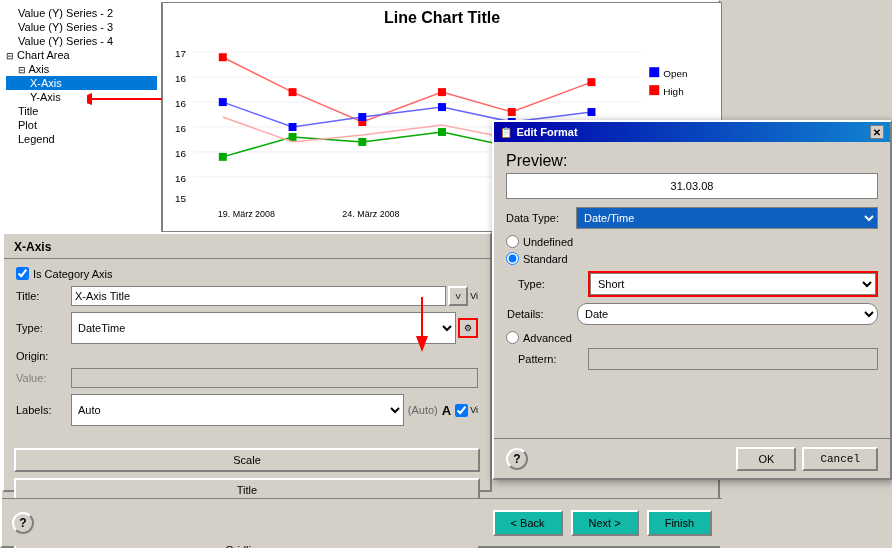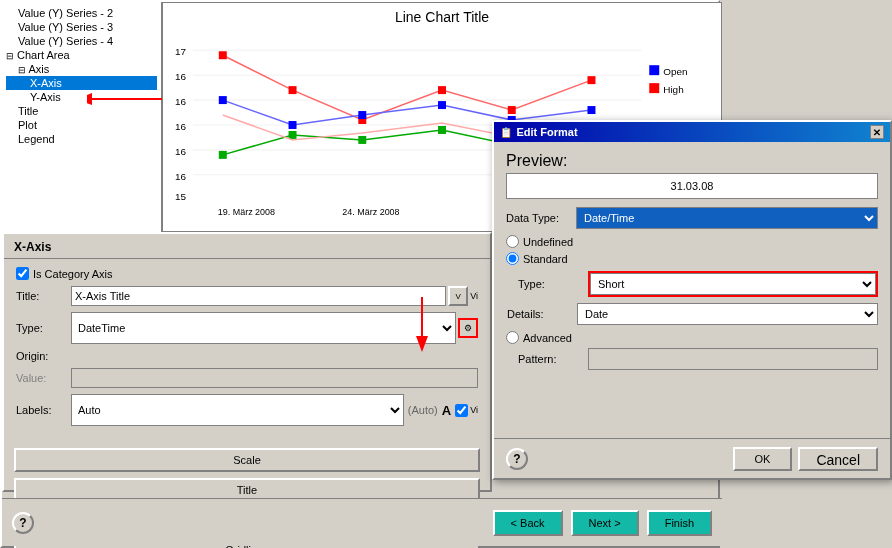--- a/index.html
+++ b/index.html
@@ -62,22 +62,22 @@
       position: absolute;
       left: 160px; top: 0;
       width: 560px;
       height: 230px;
       background: #ffffff;
       border: 1px solid #808080;
     }
 
     .chart-title {
       text-align: center;
-      font-size: 14px;
-      font-weight: normal;
+      font-size: 16px;
+      font-weight: bold;
       padding-top: 6px;
     }
 
     
     .xaxis-panel {
       position: absolute;
       left: 0; top: 230px;
       width: 490px;
       height: 260px;
       background: #d4d0c8;
@@ -387,23 +387,24 @@
 
     .dialog-cancel-btn {
       padding: 3px 16px;
       height: 24px;
       background: #d4d0c8;
       border: 2px solid;
       border-top-color: #ffffff;
       border-left-color: #ffffff;
       border-right-color: #808080;
       border-bottom-color: #808080;
-      font-size: 14px;
+      font-size: 11px;
       cursor: pointer;
       margin-left: 6px;
+      font-family: Liberation Mono, monospace;
     }
 
     
     .chart-svg {
       width: 100%;
       height: 195px;
     }
 
     .auto-text {
       font-size: 11px;
@@ -644,21 +645,21 @@
       <div class="dialog-select-wrapper" style="border: 2px solid red; flex:1;">
         <select style="width:100%;">
           <option>Short</option>
         </select>
       </div>
     </div>
 
     <div class="dialog-row" style="margin-left:1px;">
       <span class="dialog-label">Details:</span>
       <div class="dialog-select-wrapper" style="flex:1;">
-        <select style="width:100%;">
+        <select style="width:100%;border-radius:10px;">
           <option>Date</option>
         </select>
       </div>
     </div>
 
     <div class="radio-row">
       <input type="radio" name="format-type" style="">
       <span>Advanced</span>
     </div>
 

